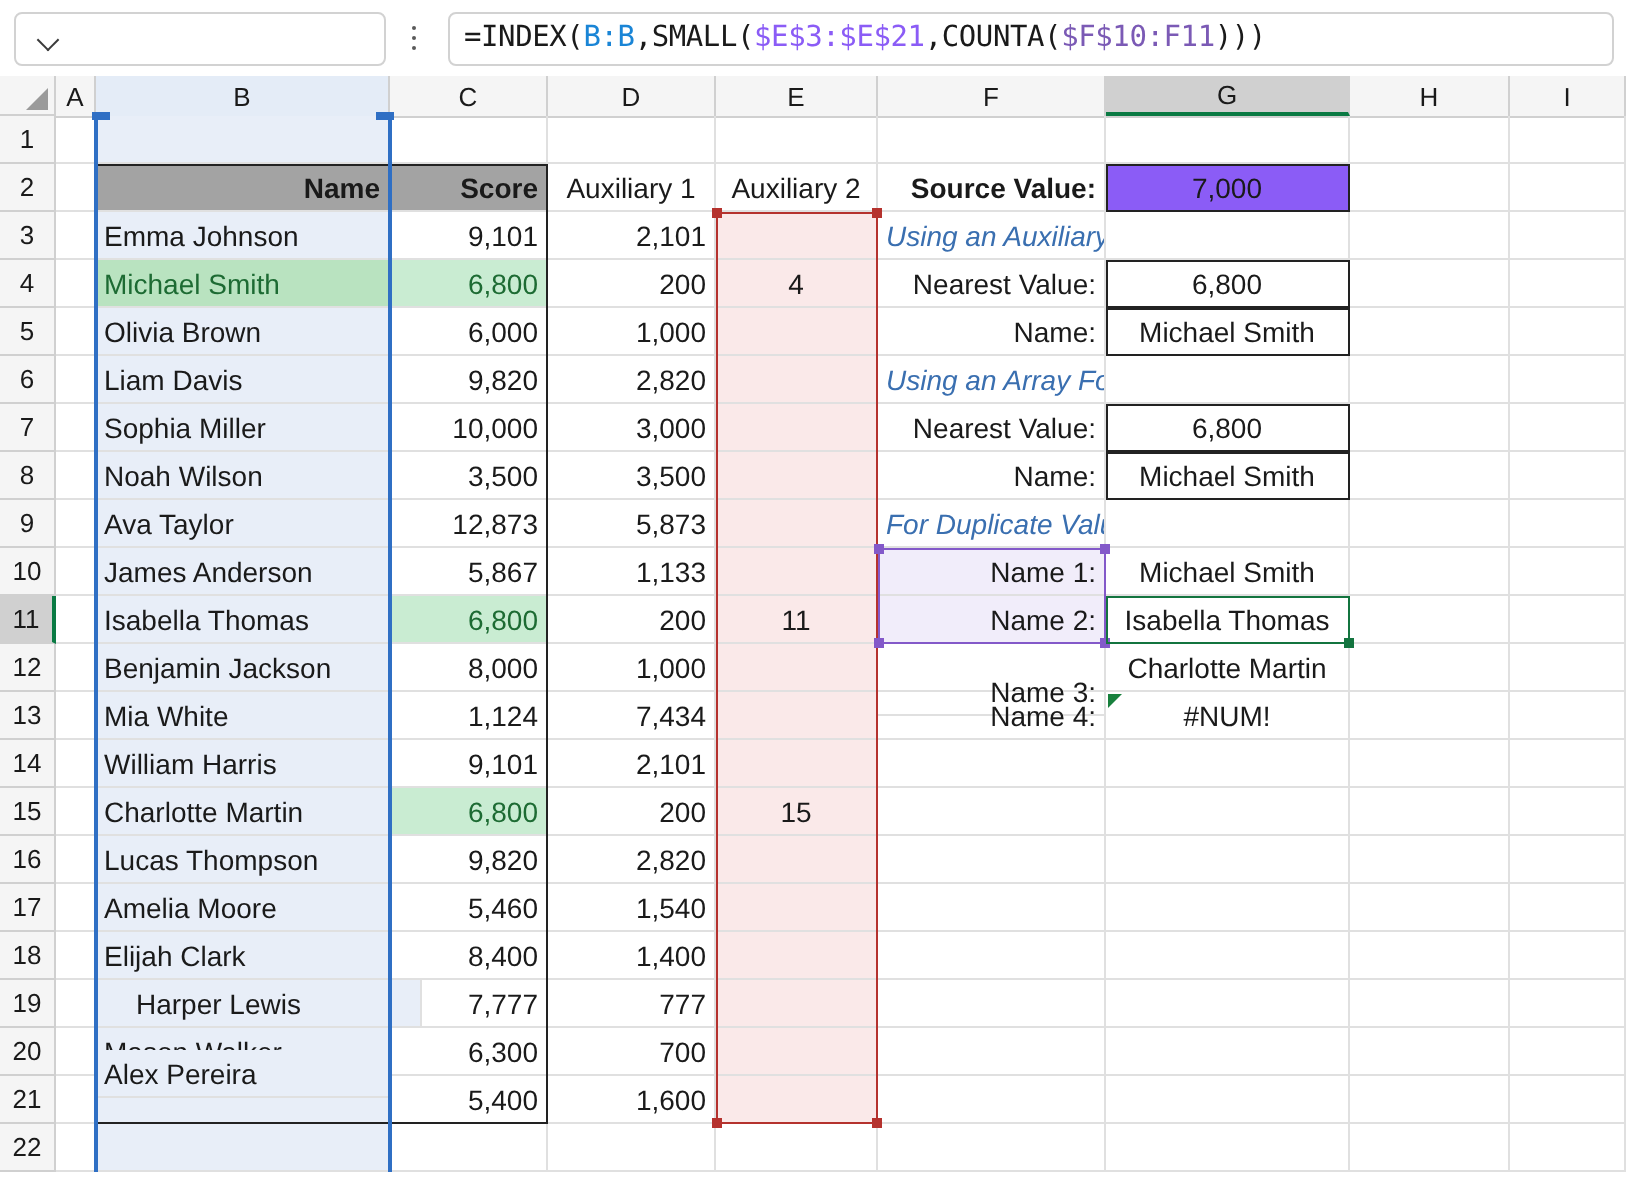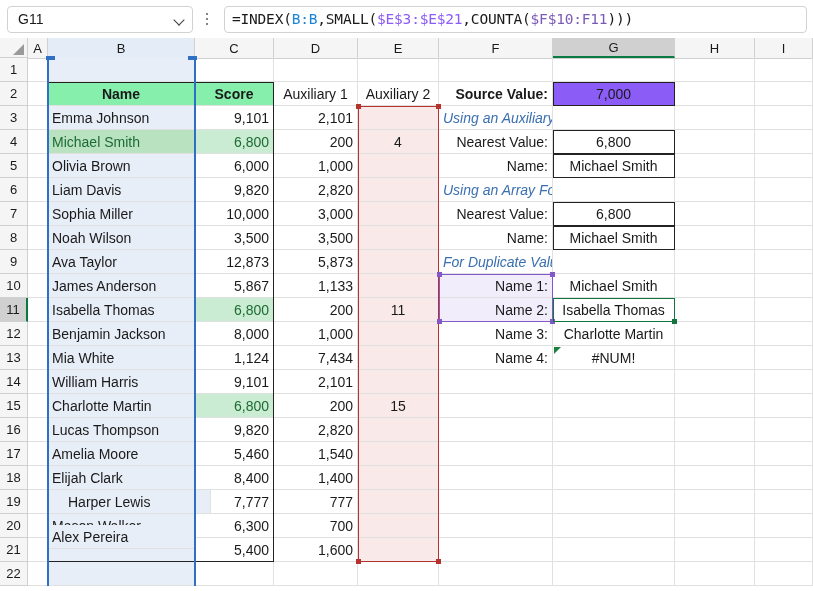--- a/index.html
+++ b/index.html
@@ -195,21 +195,21 @@
   }
   .al { justify-content: flex-start; }
   .ar { justify-content: flex-end; }
   .ac { justify-content: center; }
   .bold { font-weight: bold; }
   .ital { font-style: italic; }
   .fill-blue   { background: #e8eef8; }
   .fill-pink   { background: #fae9e9; }
   .fill-green  { background: #b9e3c0; }
   .fill-green2 { background: #c9ecd2; }
-  .fill-hdr    { background: #86efac; }
+  .fill-hdr    { background: #a3a3a3; justify-content: flex-end; }
   .fill-cyan   { background: #8b5cf6; }
   .fill-lav    { background: #f1edfa; }
   .tx-green { color: #1d6b33; }
   .tx-bluei { color: #3a6fb0; }
 
   
   .ol { position: absolute; pointer-events: none; box-sizing: border-box; }
   .ol-black { border: 1.6px solid #222; }
   .ol-blue  { border-left: 2px solid #2f6fc4; border-right: 2px solid #2f6fc4; }
   .ol-red   { border: 1.8px solid #b5322e; }
@@ -234,21 +234,20 @@
     width: 9px; height: 4px;
     background: #2f6fc4;
   }
 </style>
 </head>
 <body>
 
 <div id="formula-bar">
 
   <div class="namebox">
-    <span class="namebox-text">G11</span>
     <span class="chev"></span>
   </div>
 
   <div class="kebab">
     <i></i>
       <i></i>
       <i></i>
   </div>
 
 
@@ -808,21 +807,21 @@
       </div>
       <div class="cell ac" style="left: 553px; top: 236px; width: 122px; height: 24px;">
         <span>Michael Smith</span>
       </div>
       <div class="cell ar fill-lav" style="left: 439px; top: 260px; width: 114px; height: 24px;">
         <span>Name 2:</span>
       </div>
       <div class="cell ac" style="left: 553px; top: 260px; width: 122px; height: 24px;">
         <span>Isabella Thomas</span>
       </div>
-      <div class="cell ar" style="left: 439px; top: 284px; width: 114px; height: 24px; text-align: center;">
+      <div class="cell ar" style="left: 439px; top: 296px; width: 114px; height: 24px; text-align: center;">
         <span>Name 3:</span>
       </div>
       <div class="cell ac" style="left: 553px; top: 284px; width: 122px; height: 24px;">
         <span>Charlotte Martin</span>
       </div>
       <div class="cell ar" style="left: 439px; top: 308px; width: 114px; height: 24px;">
         <span>Name 4:</span>
       </div>
       <div class="cell ac" style="left: 553px; top: 308px; width: 122px; height: 24px;">
         <span>#NUM!</span>

